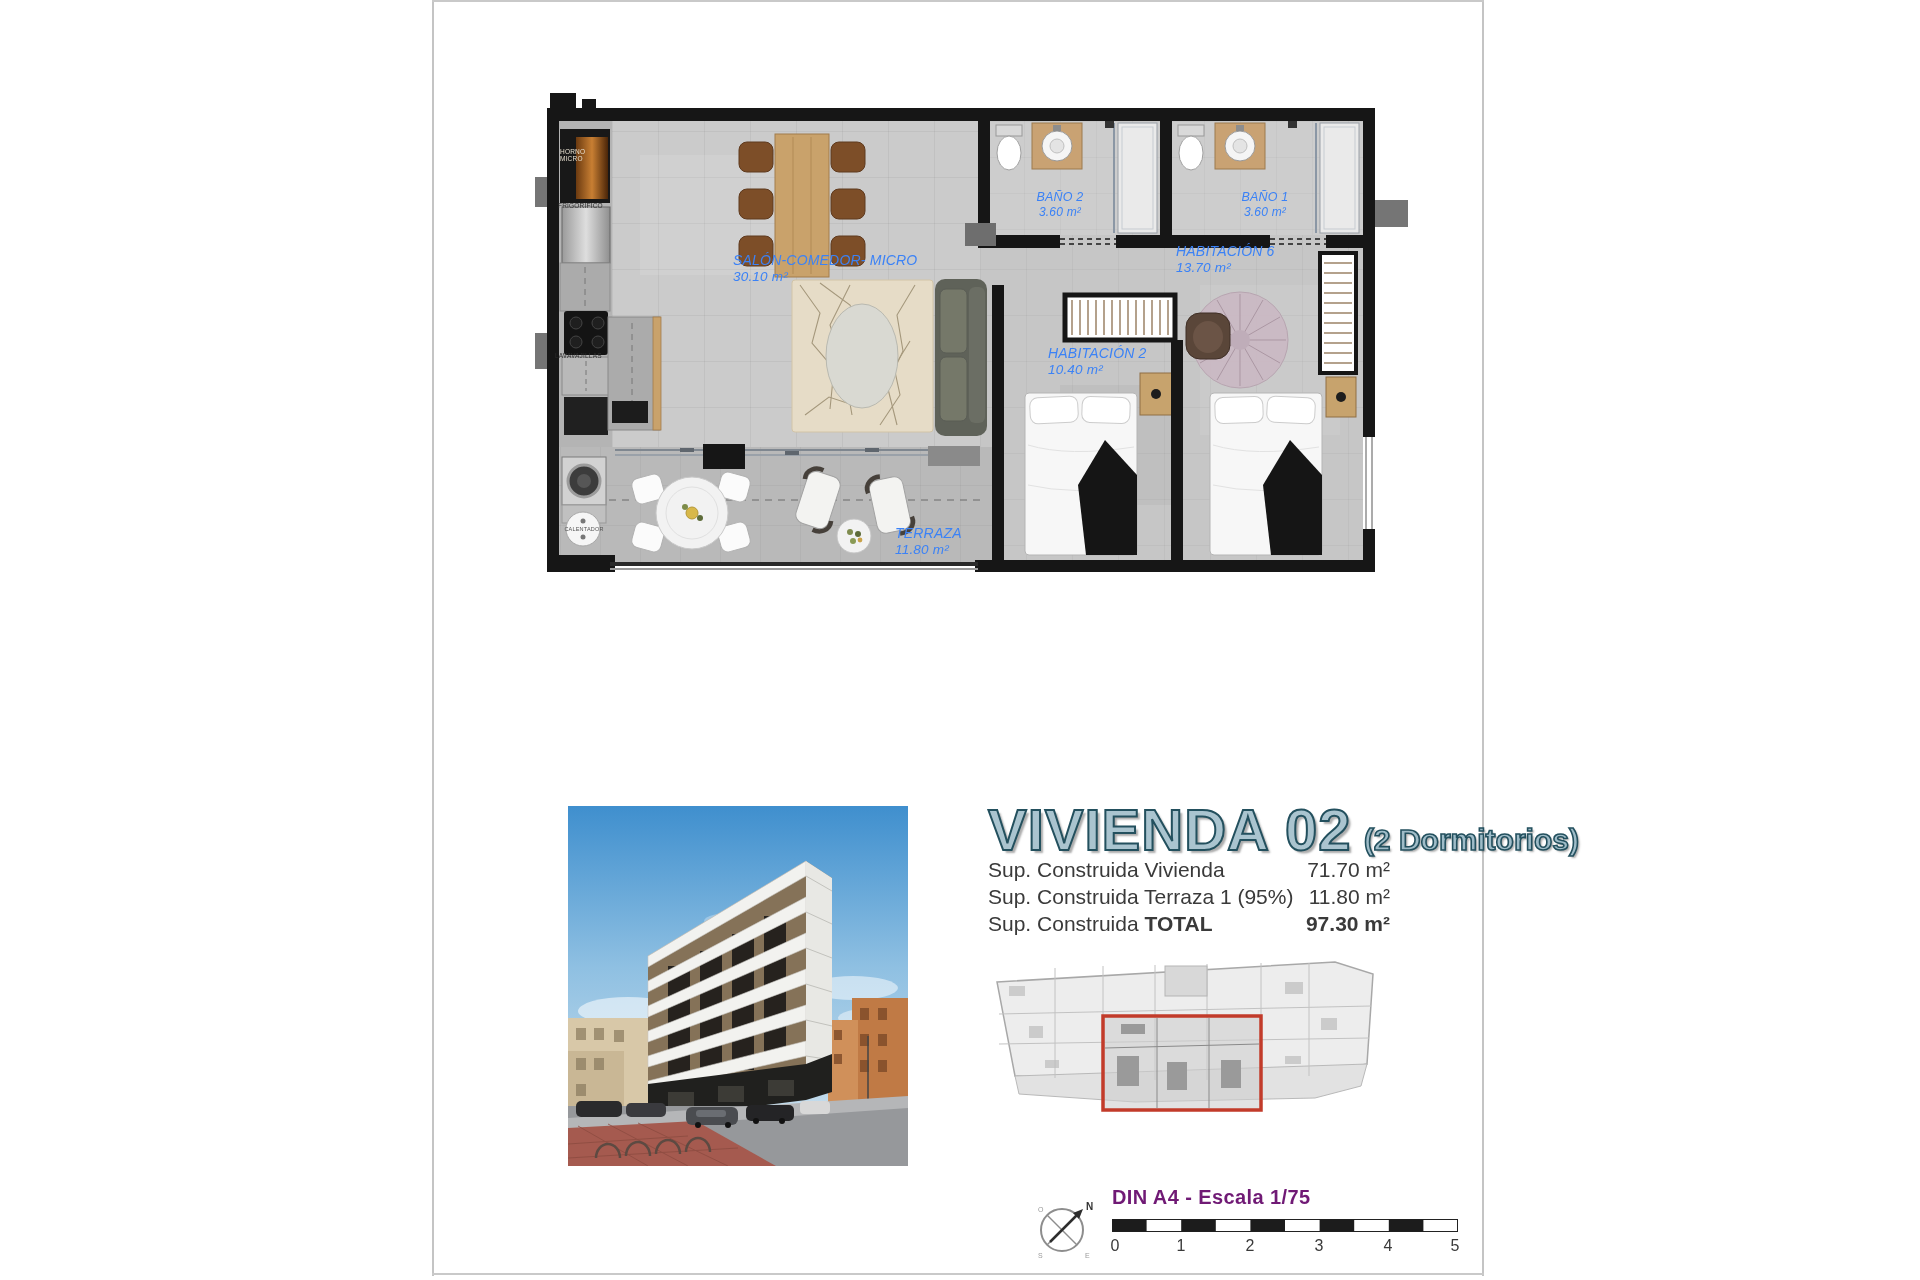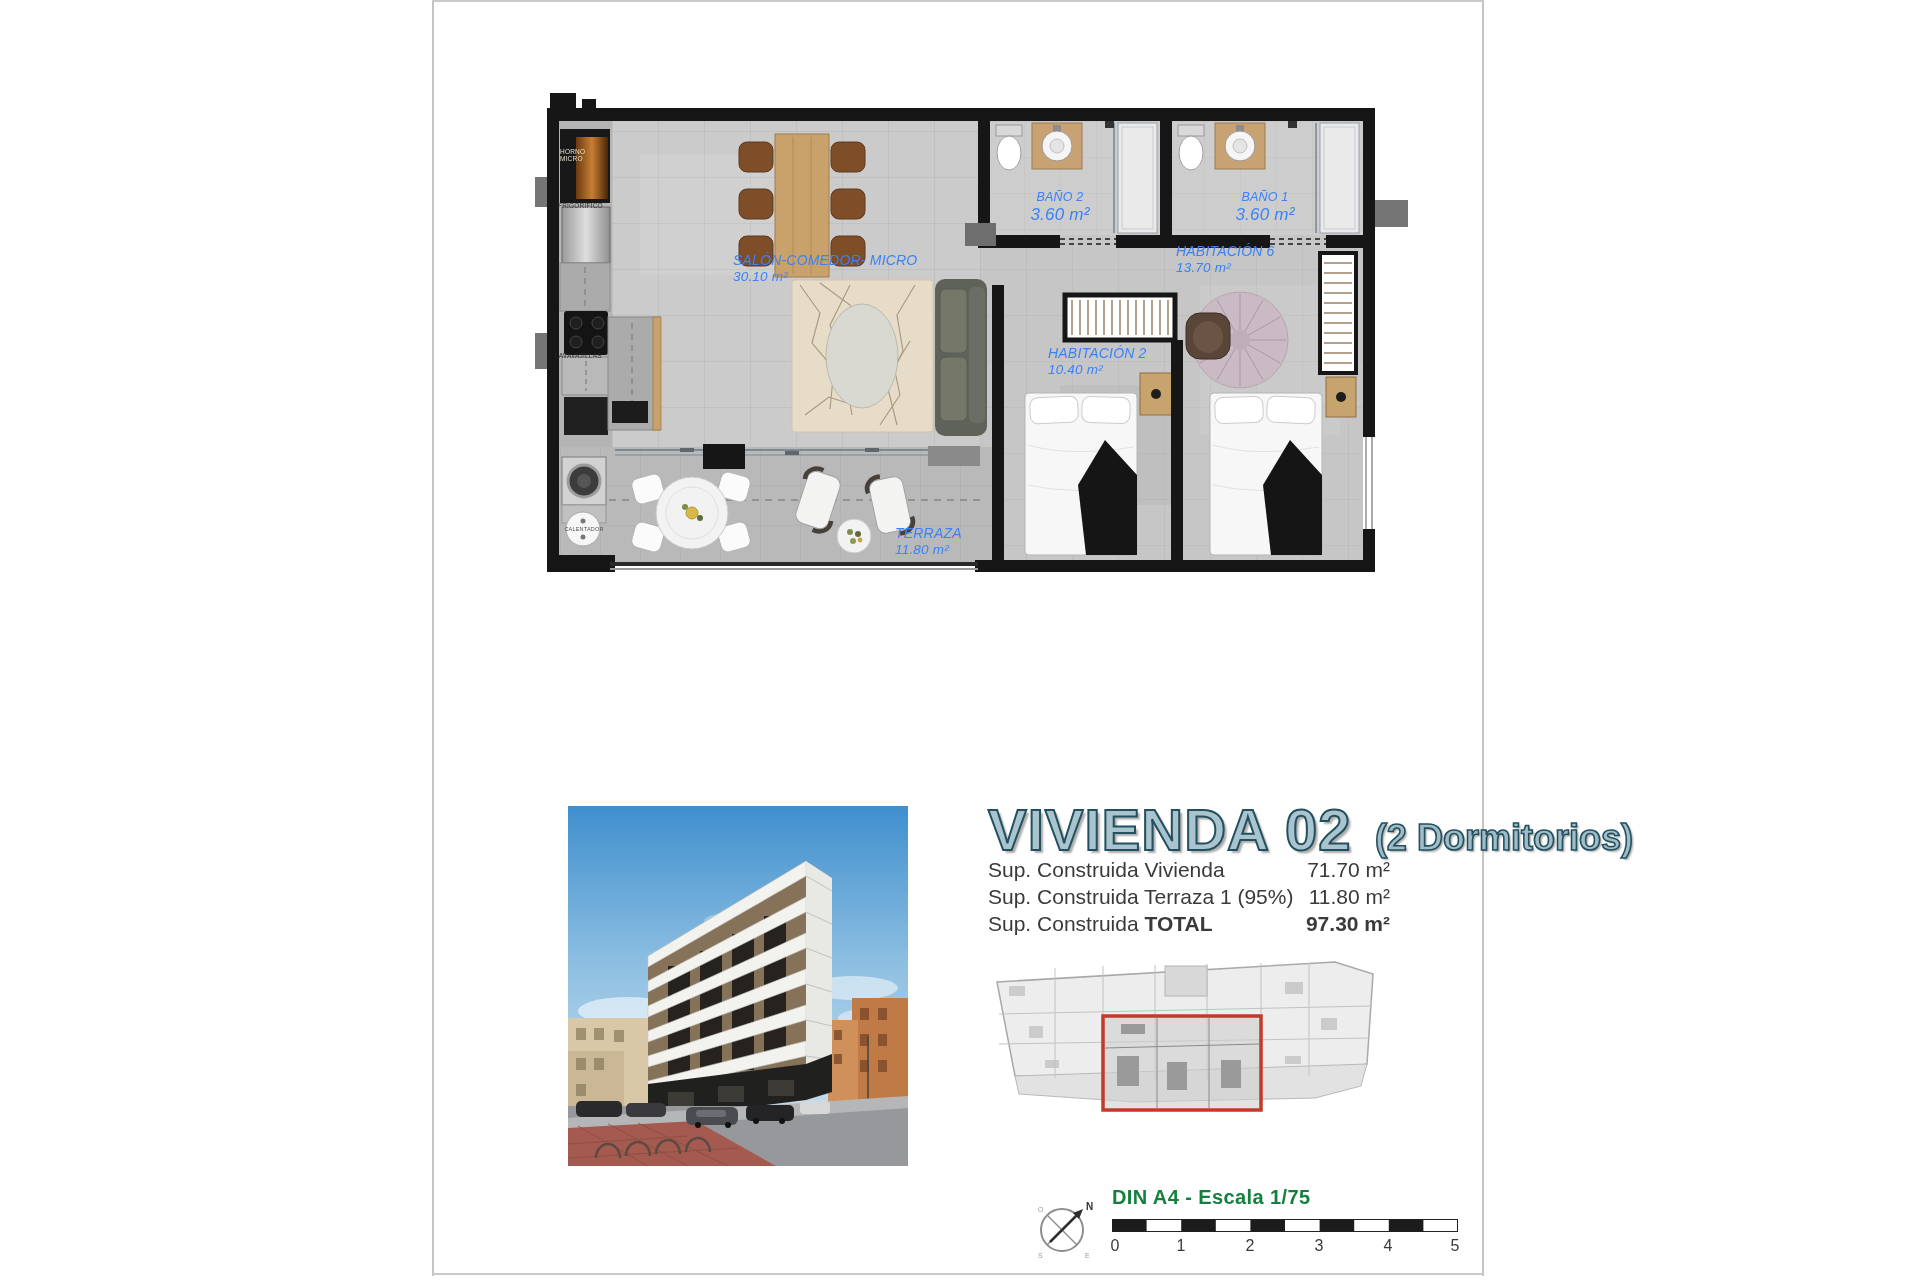--- a/index.html
+++ b/index.html
@@ -7,34 +7,34 @@
        font-family:"Liberation Sans","DejaVu Sans",sans-serif;color:#3a3a3a;}
   .abs{position:absolute;}
   
   .frame-v{position:absolute;top:0;width:2px;height:1276px;background:#c4c4c4;}
   .frame-h{position:absolute;left:432px;width:1052px;height:2px;background:#c9c9c9;}
   
   .room-label{position:absolute;line-height:1.22;color:#3b82f6;letter-spacing:.2px;white-space:nowrap;font-style:italic;}
   .room-label .nm{display:block;}
   .room-label .ar{display:block;}
   .lbl-lg .nm{font-size:14px;} .lbl-lg .ar{font-size:13.5px;}
-  .lbl-md .nm{font-size:12.5px;} .lbl-md .ar{font-size:17px;}
+  .lbl-md .nm{font-size:12.5px;} .lbl-md .ar{font-size:12px;}
   .centered{text-align:center;}
   .appl-label{position:absolute;font-size:6.5px;line-height:1.15;letter-spacing:.2px;}
   
   #title-line{position:absolute;left:988px;top:796px;white-space:nowrap;}
   .t-main{font-size:58px;font-weight:bold;color:#aac4cf;-webkit-text-stroke:2px #23505e;
           text-shadow:3px 3px 2px rgba(70,70,70,.45);letter-spacing:1px;}
-  .t-sub{font-size:36px;font-weight:bold;color:#9fbcc8;-webkit-text-stroke:1.6px #23505e;
-         text-shadow:2px 2px 2px rgba(70,70,70,.45);margin-left:19px;}
+  .t-sub{font-size:30px;font-weight:bold;color:#9fbcc8;-webkit-text-stroke:1.6px #23505e;
+         text-shadow:2px 2px 2px rgba(70,70,70,.45);margin-left:8px;}
   #specs{position:absolute;left:988px;top:856px;width:402px;font-size:21px;}
   .spec-row{display:flex;justify-content:space-between;line-height:27px;text-align:right;}
   .spec-bold{font-weight:bold;}
   
-  #scale-label{position:absolute;left:1112px;top:1186px;font-size:20px;font-weight:bold;color:#15803d;letter-spacing:.4px;}
+  #scale-label{position:absolute;left:1112px;top:1186px;font-size:20px;font-weight:bold;color:#701a75;letter-spacing:.4px;}
   .tick{position:absolute;top:1237px;font-size:16px;color:#3a3a3a;transform:translateX(-50%);}
 </style>
 </head>
 <body>
 
 <div id="app">
 
   <div class="frame-v" style="left:432px"></div>
   <div class="frame-v" style="left:1482px"></div>
   <div class="frame-h" style="top:0px"></div>

